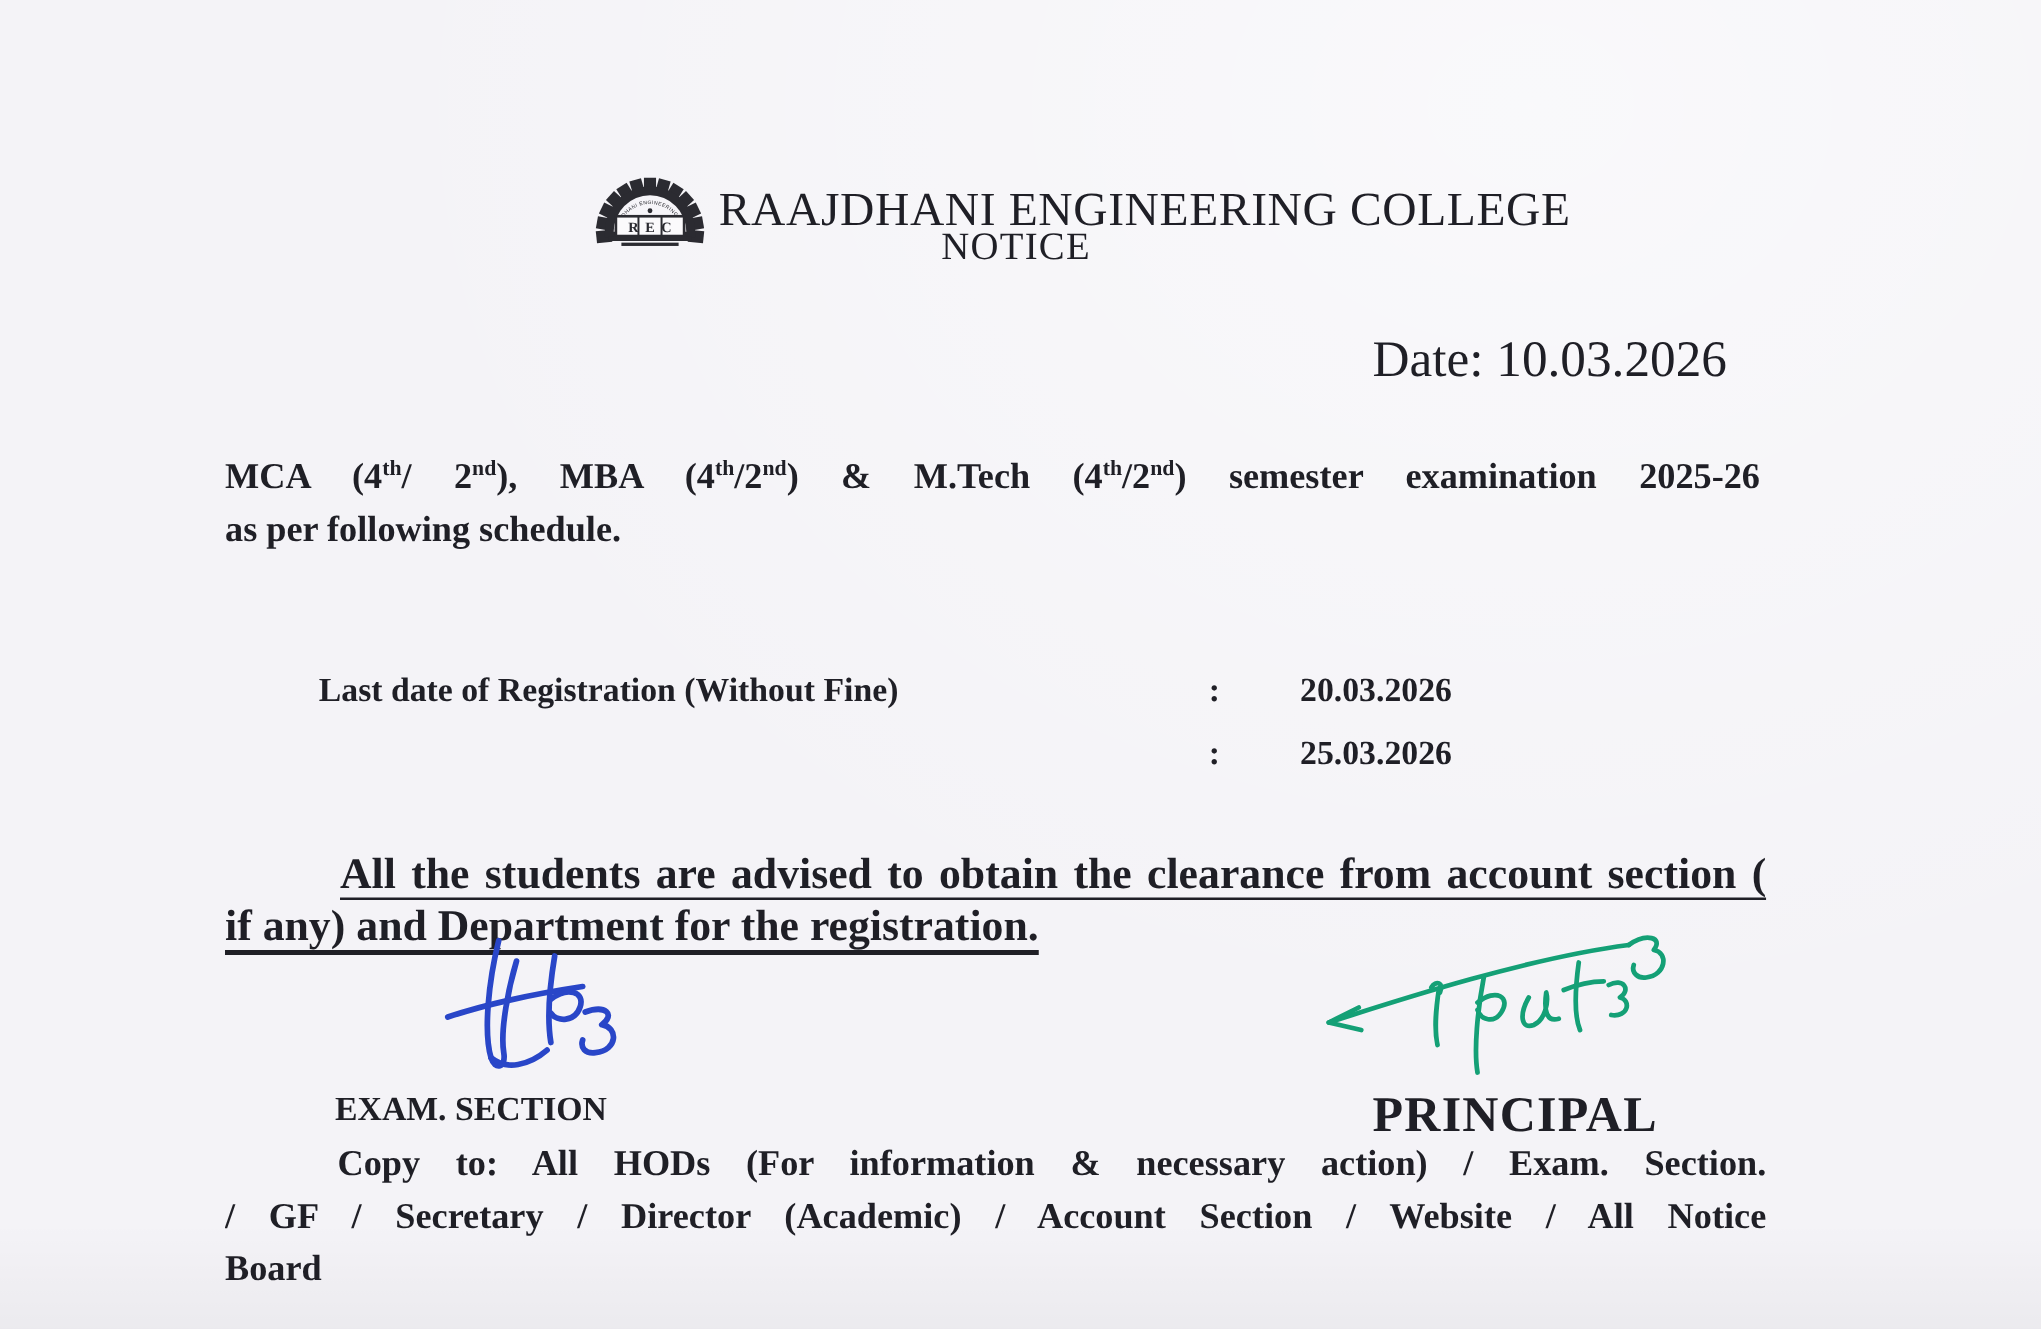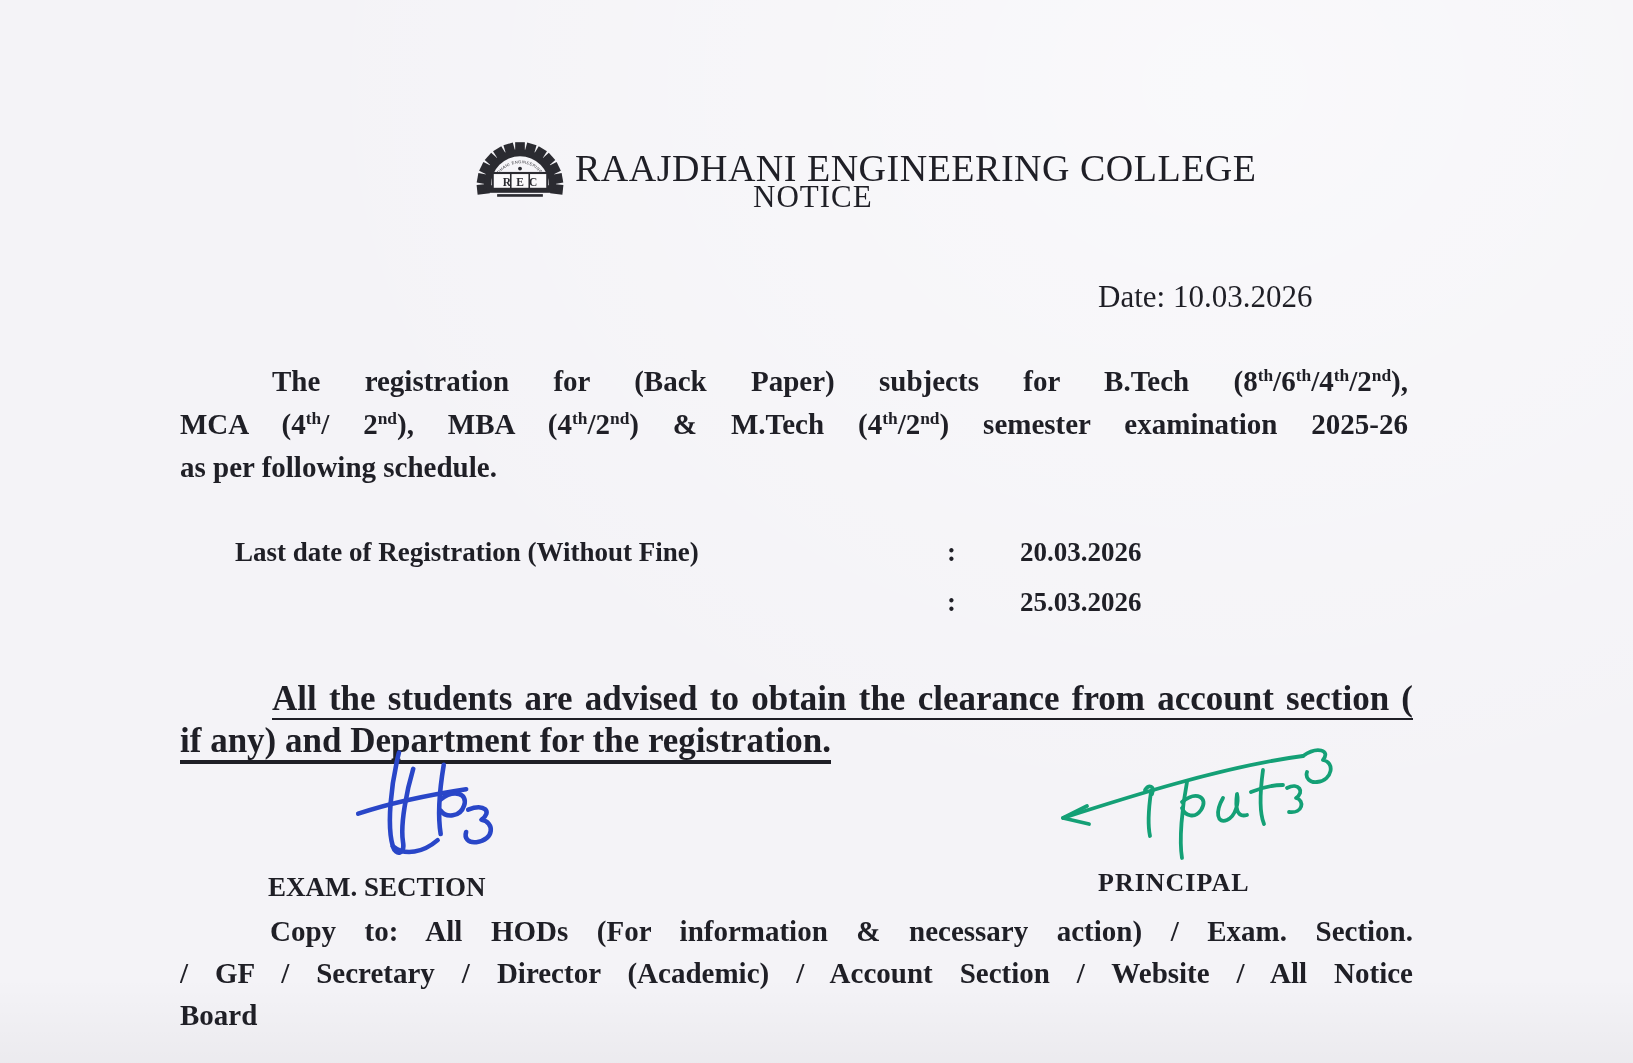--- a/index.html
+++ b/index.html
@@ -20,50 +20,50 @@
     color:var(--ink);
     overflow:hidden;
   }
   .nowrap{white-space:nowrap;}
   
   .logo{position:absolute;left:476px;top:132px;width:88px;height:82px;}
   .college{position:absolute;left:575px;top:146px;font-size:38px;letter-spacing:.5px;}
   .notice-title{position:absolute;left:753px;top:179px;font-size:31px;letter-spacing:1px;}
   
   .ref-no{position:absolute;left:200px;top:279px;font-size:31px;}
-  .doc-date{position:absolute;left:1098px;top:279px;font-size:31px;}
+  .doc-date{position:absolute;left:1098px;top:263px;font-size:41px;}
   
   .intro{position:absolute;left:180px;top:360px;width:1228px;font-size:29px;font-weight:bold;}
   .intro .line{line-height:43px;}
   .jline{text-align:justify;height:43px;overflow:hidden;}
   .jline::after{content:"";display:inline-block;width:100%;height:0;}
   .indent1{text-indent:92px;}
   sup{font-size:.6em;line-height:0;vertical-align:baseline;position:relative;top:-.55em;}
   
   .schedule{position:absolute;left:235px;top:537px;width:1180px;font-size:27px;font-weight:bold;}
-  .srow{position:relative;height:50px;}
+  .srow{position:relative;height:50px;margin-left:20px;}
   .slabel{position:absolute;left:0;top:0;}
   .scolon{position:absolute;left:712px;top:0;}
   .svalue{position:absolute;left:785px;top:0;}
   
   .advisory{position:absolute;left:180px;top:678px;width:1233px;font-size:35px;font-weight:bold;}
   .advisory .aline{
     line-height:42px;
     text-decoration:underline;
     text-decoration-thickness:3.5px;
     text-underline-offset:8px;
   }
   .advisory .jline{height:42px;}
   
   .sig-exam{position:absolute;left:346px;top:746px;width:168px;height:118px;}
   .sig-principal{position:absolute;left:1055px;top:740px;width:300px;height:125px;}
   .sig-stroke-blue{fill:none;stroke:var(--sig-blue);stroke-width:4.5;stroke-linecap:round;stroke-linejoin:round;}
   .sig-stroke-green{fill:none;stroke:var(--sig-green);stroke-width:3.8;stroke-linecap:round;stroke-linejoin:round;}
   .exam-label{position:absolute;left:268px;top:872px;font-size:27px;font-weight:bold;text-align:center;}
-  .principal-label{position:absolute;left:1098px;top:868px;font-size:26px;font-weight:bold;letter-spacing:1px;}
+  .principal-label{position:absolute;left:1098px;top:868px;font-size:40px;font-weight:bold;letter-spacing:1px;}
   
   .footer{position:absolute;left:180px;top:910px;width:1233px;font-size:29px;font-weight:bold;}
   .footer .line{line-height:42px;}
   .footer .jline{height:42px;}
   .indentf{text-indent:90px;}
   
   .logo-dark{fill:#2b2b31;}
   .logo-paper{fill:#f6f5f9;}
   .logo-band{fill:#fbfafc;stroke:#2b2b31;stroke-width:2.4;}
   .logo-sep{stroke:#2b2b31;stroke-width:1.8;}
@@ -107,21 +107,20 @@
       <rect class="logo-dark" x="24" y="70" width="52" height="3"></rect>
     </svg>
   </div>
 
   <div class="college nowrap">RAAJDHANI ENGINEERING COLLEGE</div>
   <div class="notice-title nowrap">NOTICE</div>
 
   <div class="doc-date nowrap">Date: 10.03.2026</div>
 
   <div class="intro">
-    <div class="line jline indent1"><span>The registration for (Back Paper) subjects for B.Tech (8</span><sup>th</sup><span>/6</span><sup>th</sup><span>/4</span><sup>th</sup><span>/2</span><sup>nd</sup><span>),</span></div>
     <div class="line jline"><span>MCA (4</span><sup>th</sup><span>/ 2</span><sup>nd</sup><span>), MBA (4</span><sup>th</sup><span>/2</span><sup>nd</sup><span>) &amp; M.Tech (4</span><sup>th</sup><span>/2</span><sup>nd</sup><span>) semester examination 2025-26</span></div>
     <div class="line"><span>as per following schedule.</span></div>
   </div>
 
   <div class="schedule">
     <div class="srow">
       <span class="slabel nowrap">Last date of Registration (Without Fine)</span>
       <span class="scolon">:</span>
       <span class="svalue nowrap">20.03.2026</span>
     </div>

